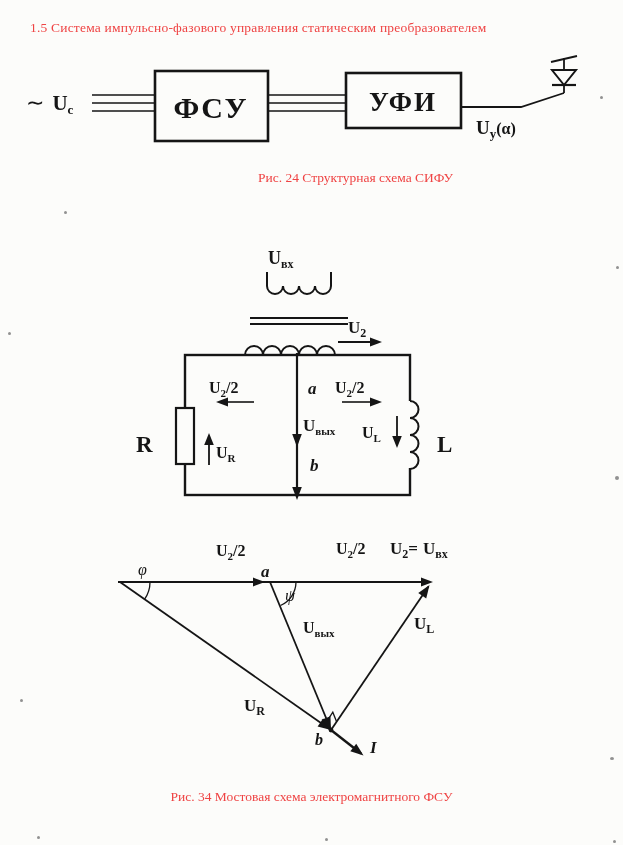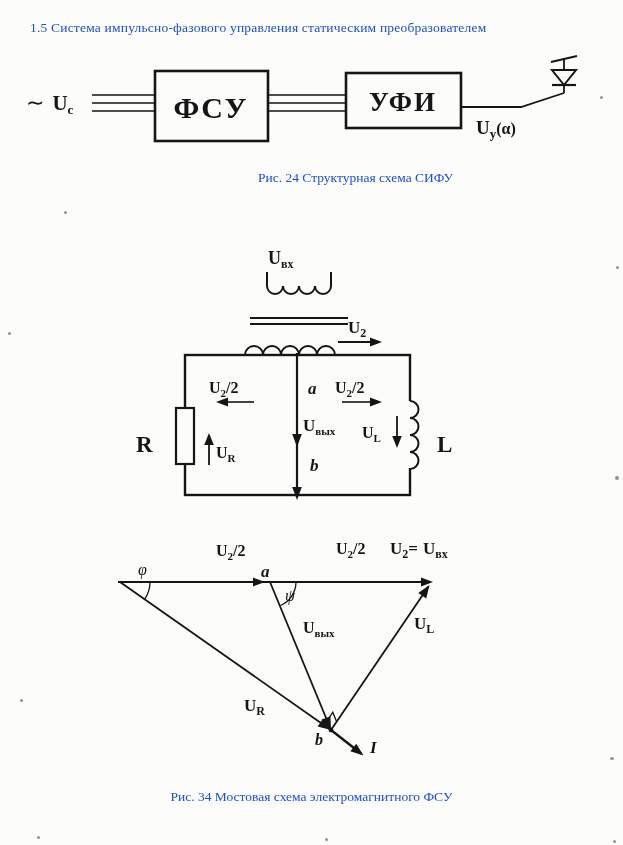--- a/index.html
+++ b/index.html
@@ -1,16 +1,16 @@
 <!DOCTYPE html>
 <html><head>
 <meta charset="utf-8">
 <style>
   html,body{margin:0;padding:0;background:#e8e8e6;}
-  .page{position:relative;width:623px;height:845px;background:#fcfcfa;font-family:"Liberation Serif",serif;color:#1d4ed8;overflow:hidden;}
+  .page{position:relative;width:623px;height:845px;background:#fcfcfa;font-family:"Liberation Serif",serif;color:#ef4444;overflow:hidden;}
   .heading{position:absolute;left:30px;top:20px;font-size:13.5px;letter-spacing:.2px;}
   .caption{position:absolute;left:0;width:623px;text-align:center;font-size:13.5px;}
   .cap24{top:170px;padding-left:44px;}
   .cap25{top:789px;}
   svg{position:absolute;left:0;overflow:visible;}
   .fig24{top:55px;}
   .fig25c{top:240px;}
   .fig25p{top:530px;}
   .tx{fill:#151515;font-family:"Liberation Serif",serif;}
   .b{font-weight:bold;}

